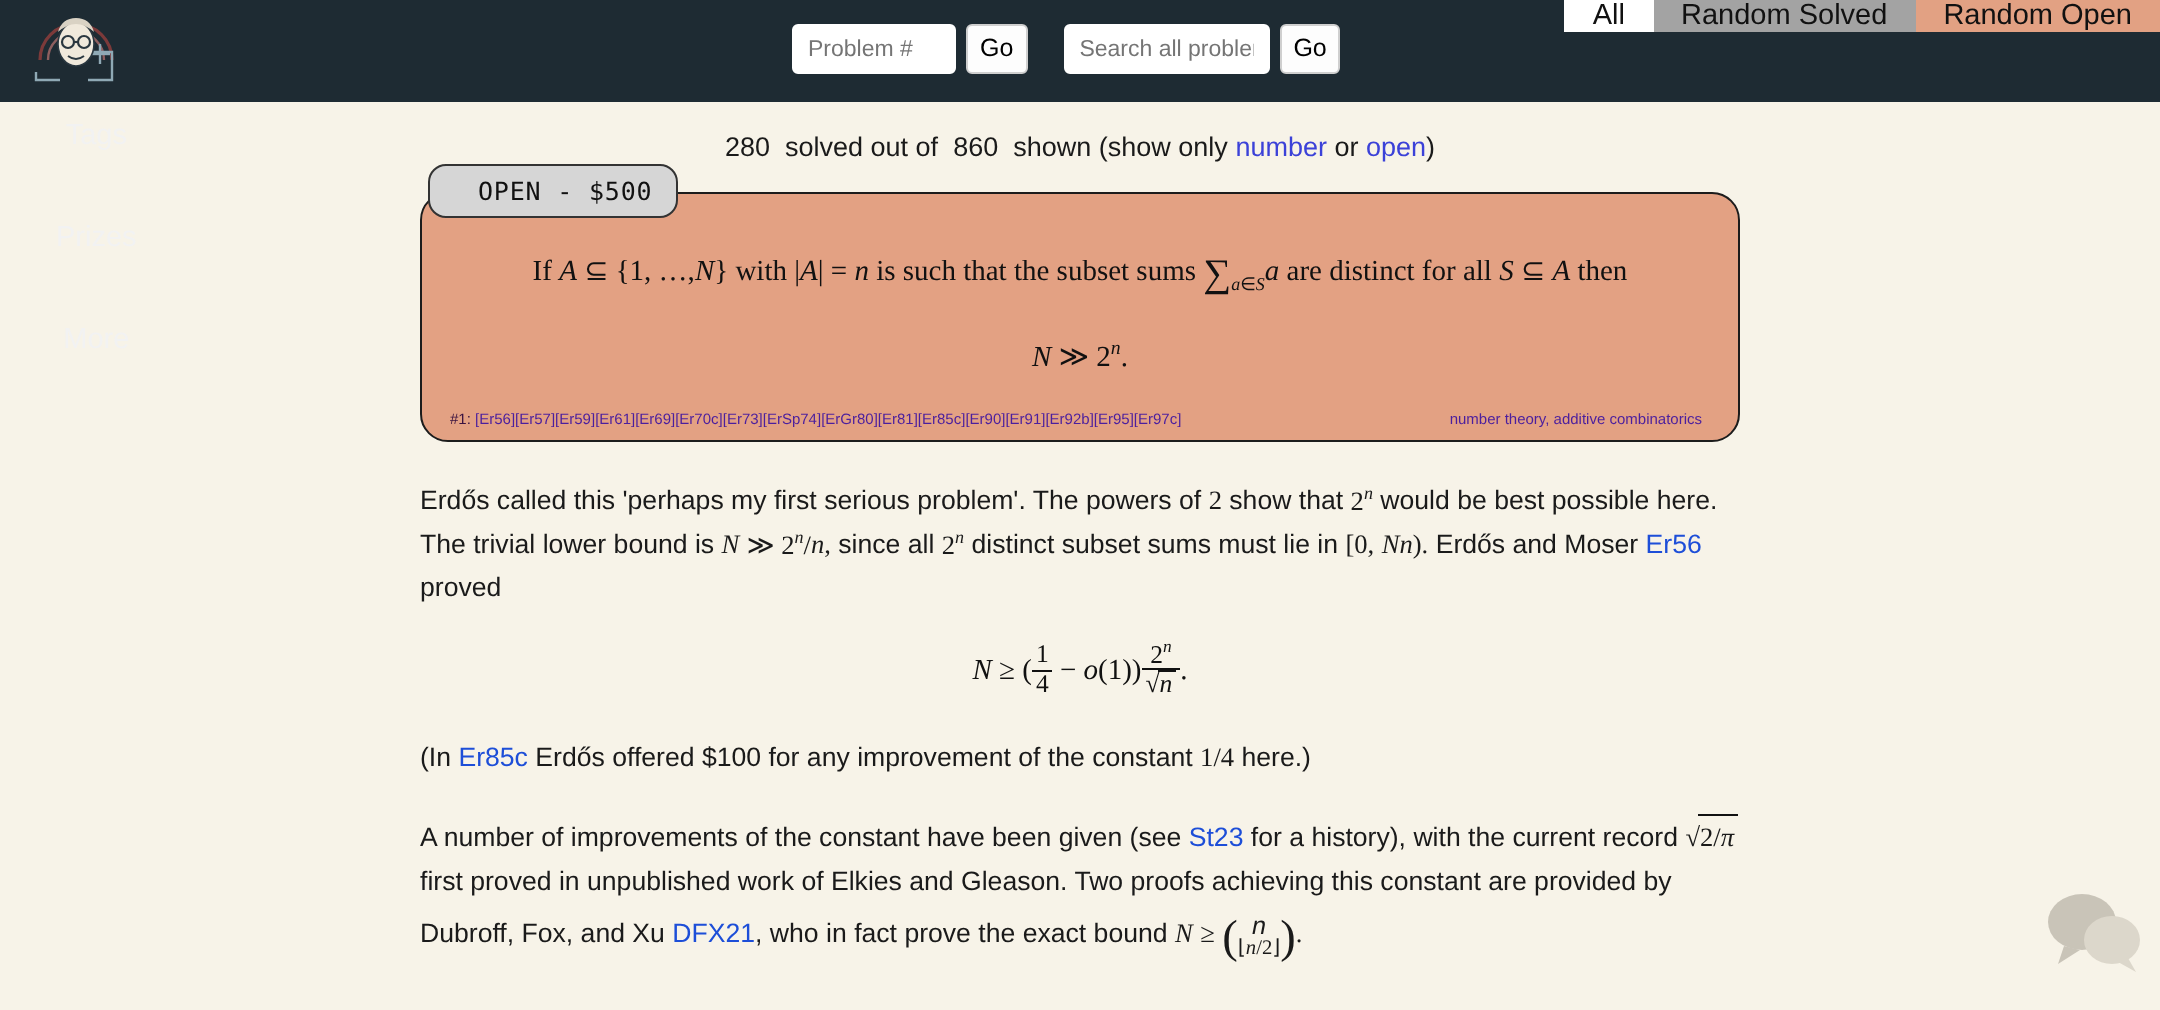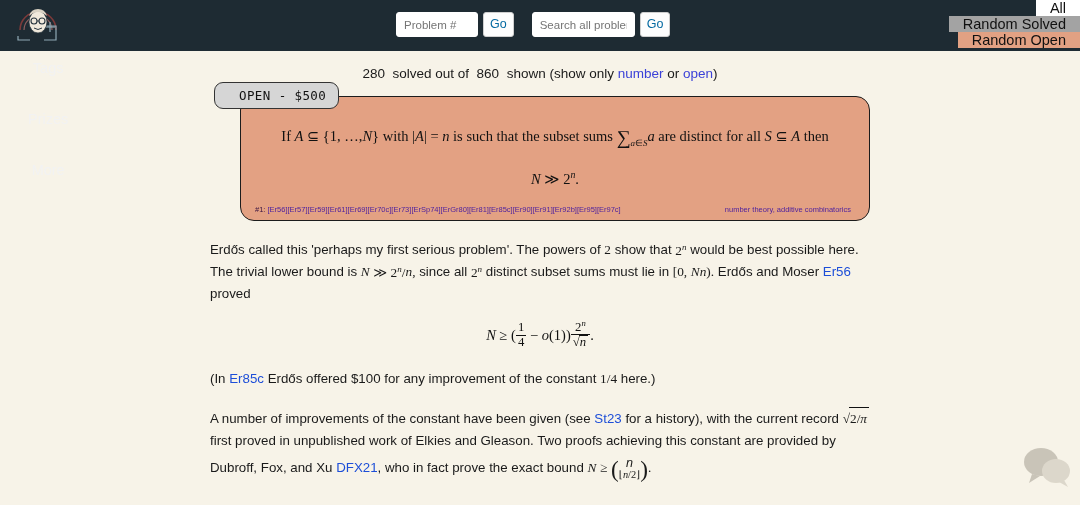--- a/index.html
+++ b/index.html
@@ -63,30 +63,29 @@
   #search-all-input  { width: 103px; margin-left: 18px; }
   .go-btn {
     height: 25px;
     margin-left: 5px;
     padding: 0 6px;
     background: #fdfdfd;
     border: 1px solid #cfcfcf;
     border-radius: 3px;
     font-size: 12.5px;
     font-family: "Liberation Sans", sans-serif;
-    color: #0369a1;
+    color: #000000;
     cursor: pointer;
     line-height: 23px;
   }
   #nav-right {
     position: absolute;
     right: 0; top: 0; bottom: 0;
     display: flex;
-    align-items: flex-end;
-    flex-direction: column;
+    align-items: flex-start;
   }
   .nav-tab {
     display: flex;
     align-items: center;
     justify-content: center;
     font-size: 14.5px;
     color: #111111;
     text-decoration: none;
     white-space: nowrap;
     cursor: pointer;
@@ -274,21 +273,21 @@
   <span>&nbsp;solved out of&nbsp;</span>
   <span>860</span>
   <span>&nbsp;shown (show only&nbsp;</span><a>number</a><span>&nbsp;or&nbsp;</span><a>open</a><span>)</span>
 </div>
 
 <div id="content">
 
   <div id="problem-box-wrap">
     <div id="open-badge">OPEN - $500</div>
 
-    <div id="problem-box" style="background: rgb(227, 161, 131); margin-left: 30px;">
+    <div id="problem-box" style="background: rgb(227, 161, 131);">
       <div class="statement">
         <span class="mathr">If&nbsp;</span><span class="mathi">A</span> <span class="mathr">⊆ {1, …,</span><span class="mathi">N</span><span class="mathr">} with |</span><span class="mathi">A</span><span class="mathr">| =</span> <span class="mathi">n</span> <span class="mathr">is such that the subset sums</span>
         <span class="mathr"><span class="bigsum">∑</span><span class="sumsub"><span class="mathi">a</span>∈<span class="mathi">S</span></span><span class="mathi">a</span></span>
         <span class="mathr">are distinct for all</span> <span class="mathi">S</span> <span class="mathr">⊆</span> <span class="mathi">A</span> <span class="mathr">then</span>
       </div>
 
       <div class="display-eq">
         <span class="mathi">N</span> <span class="mathr">≫ 2</span><sup class="p">n</sup><span class="mathr">.</span>
       </div>
 

